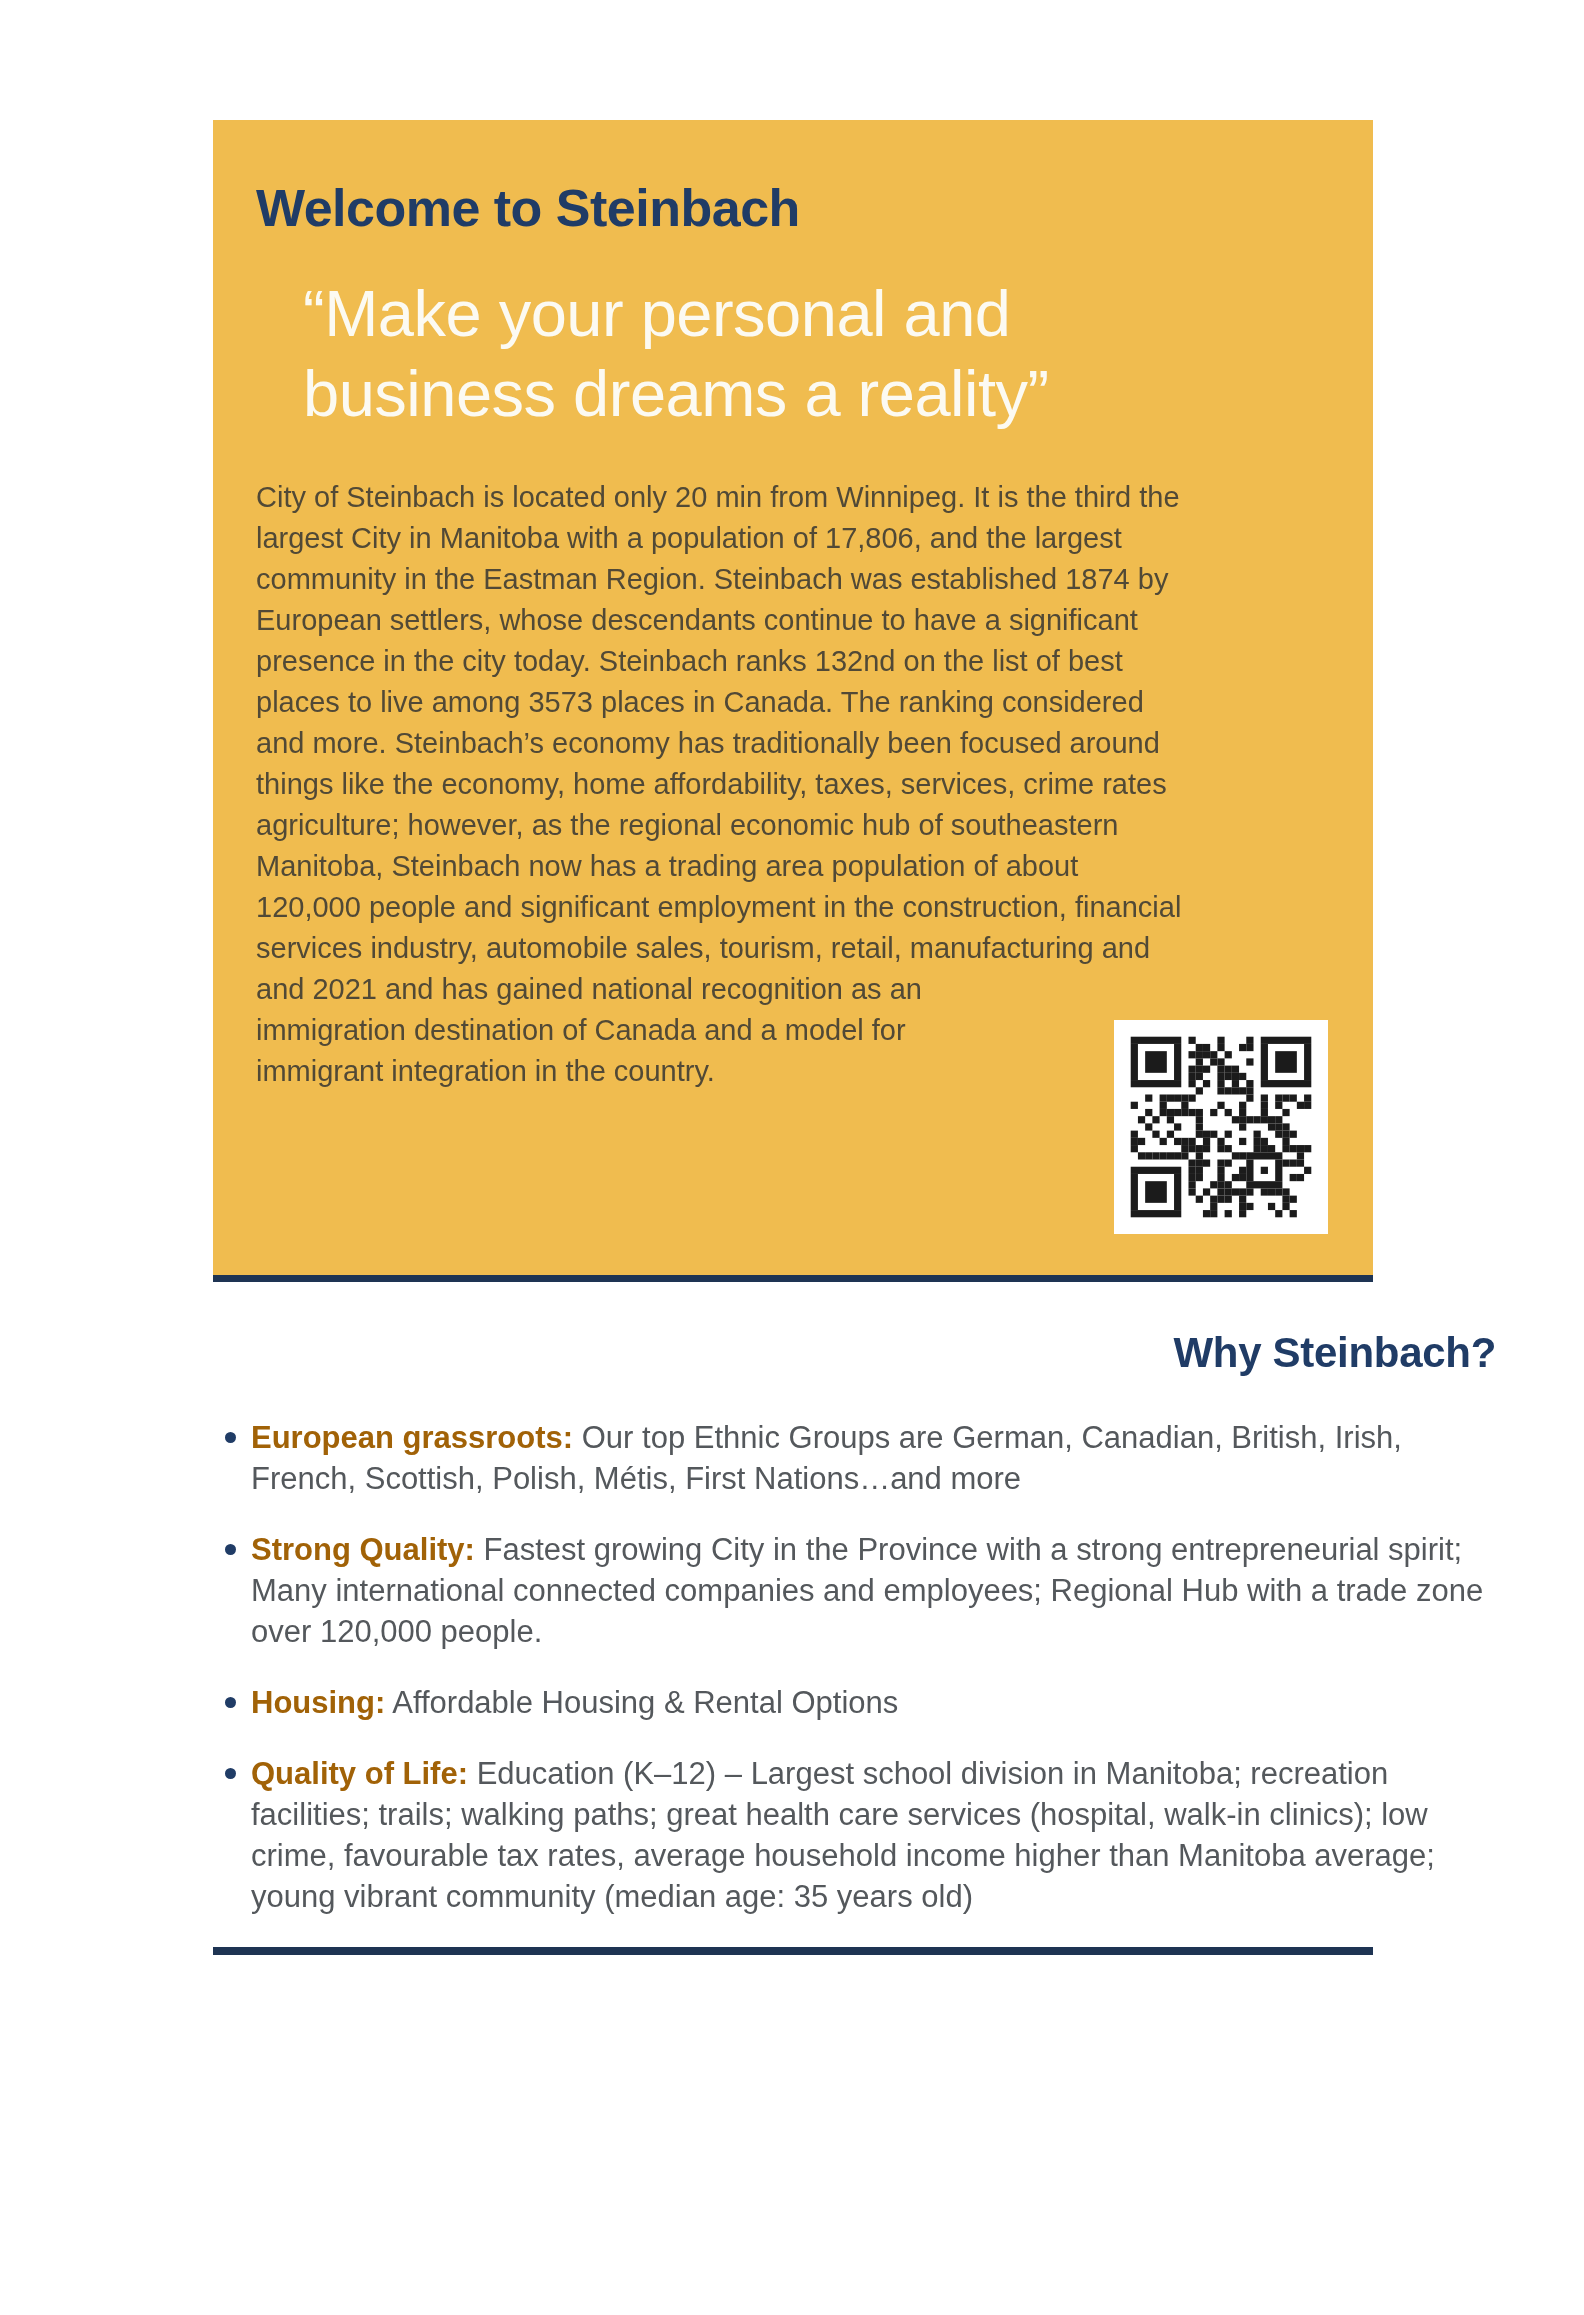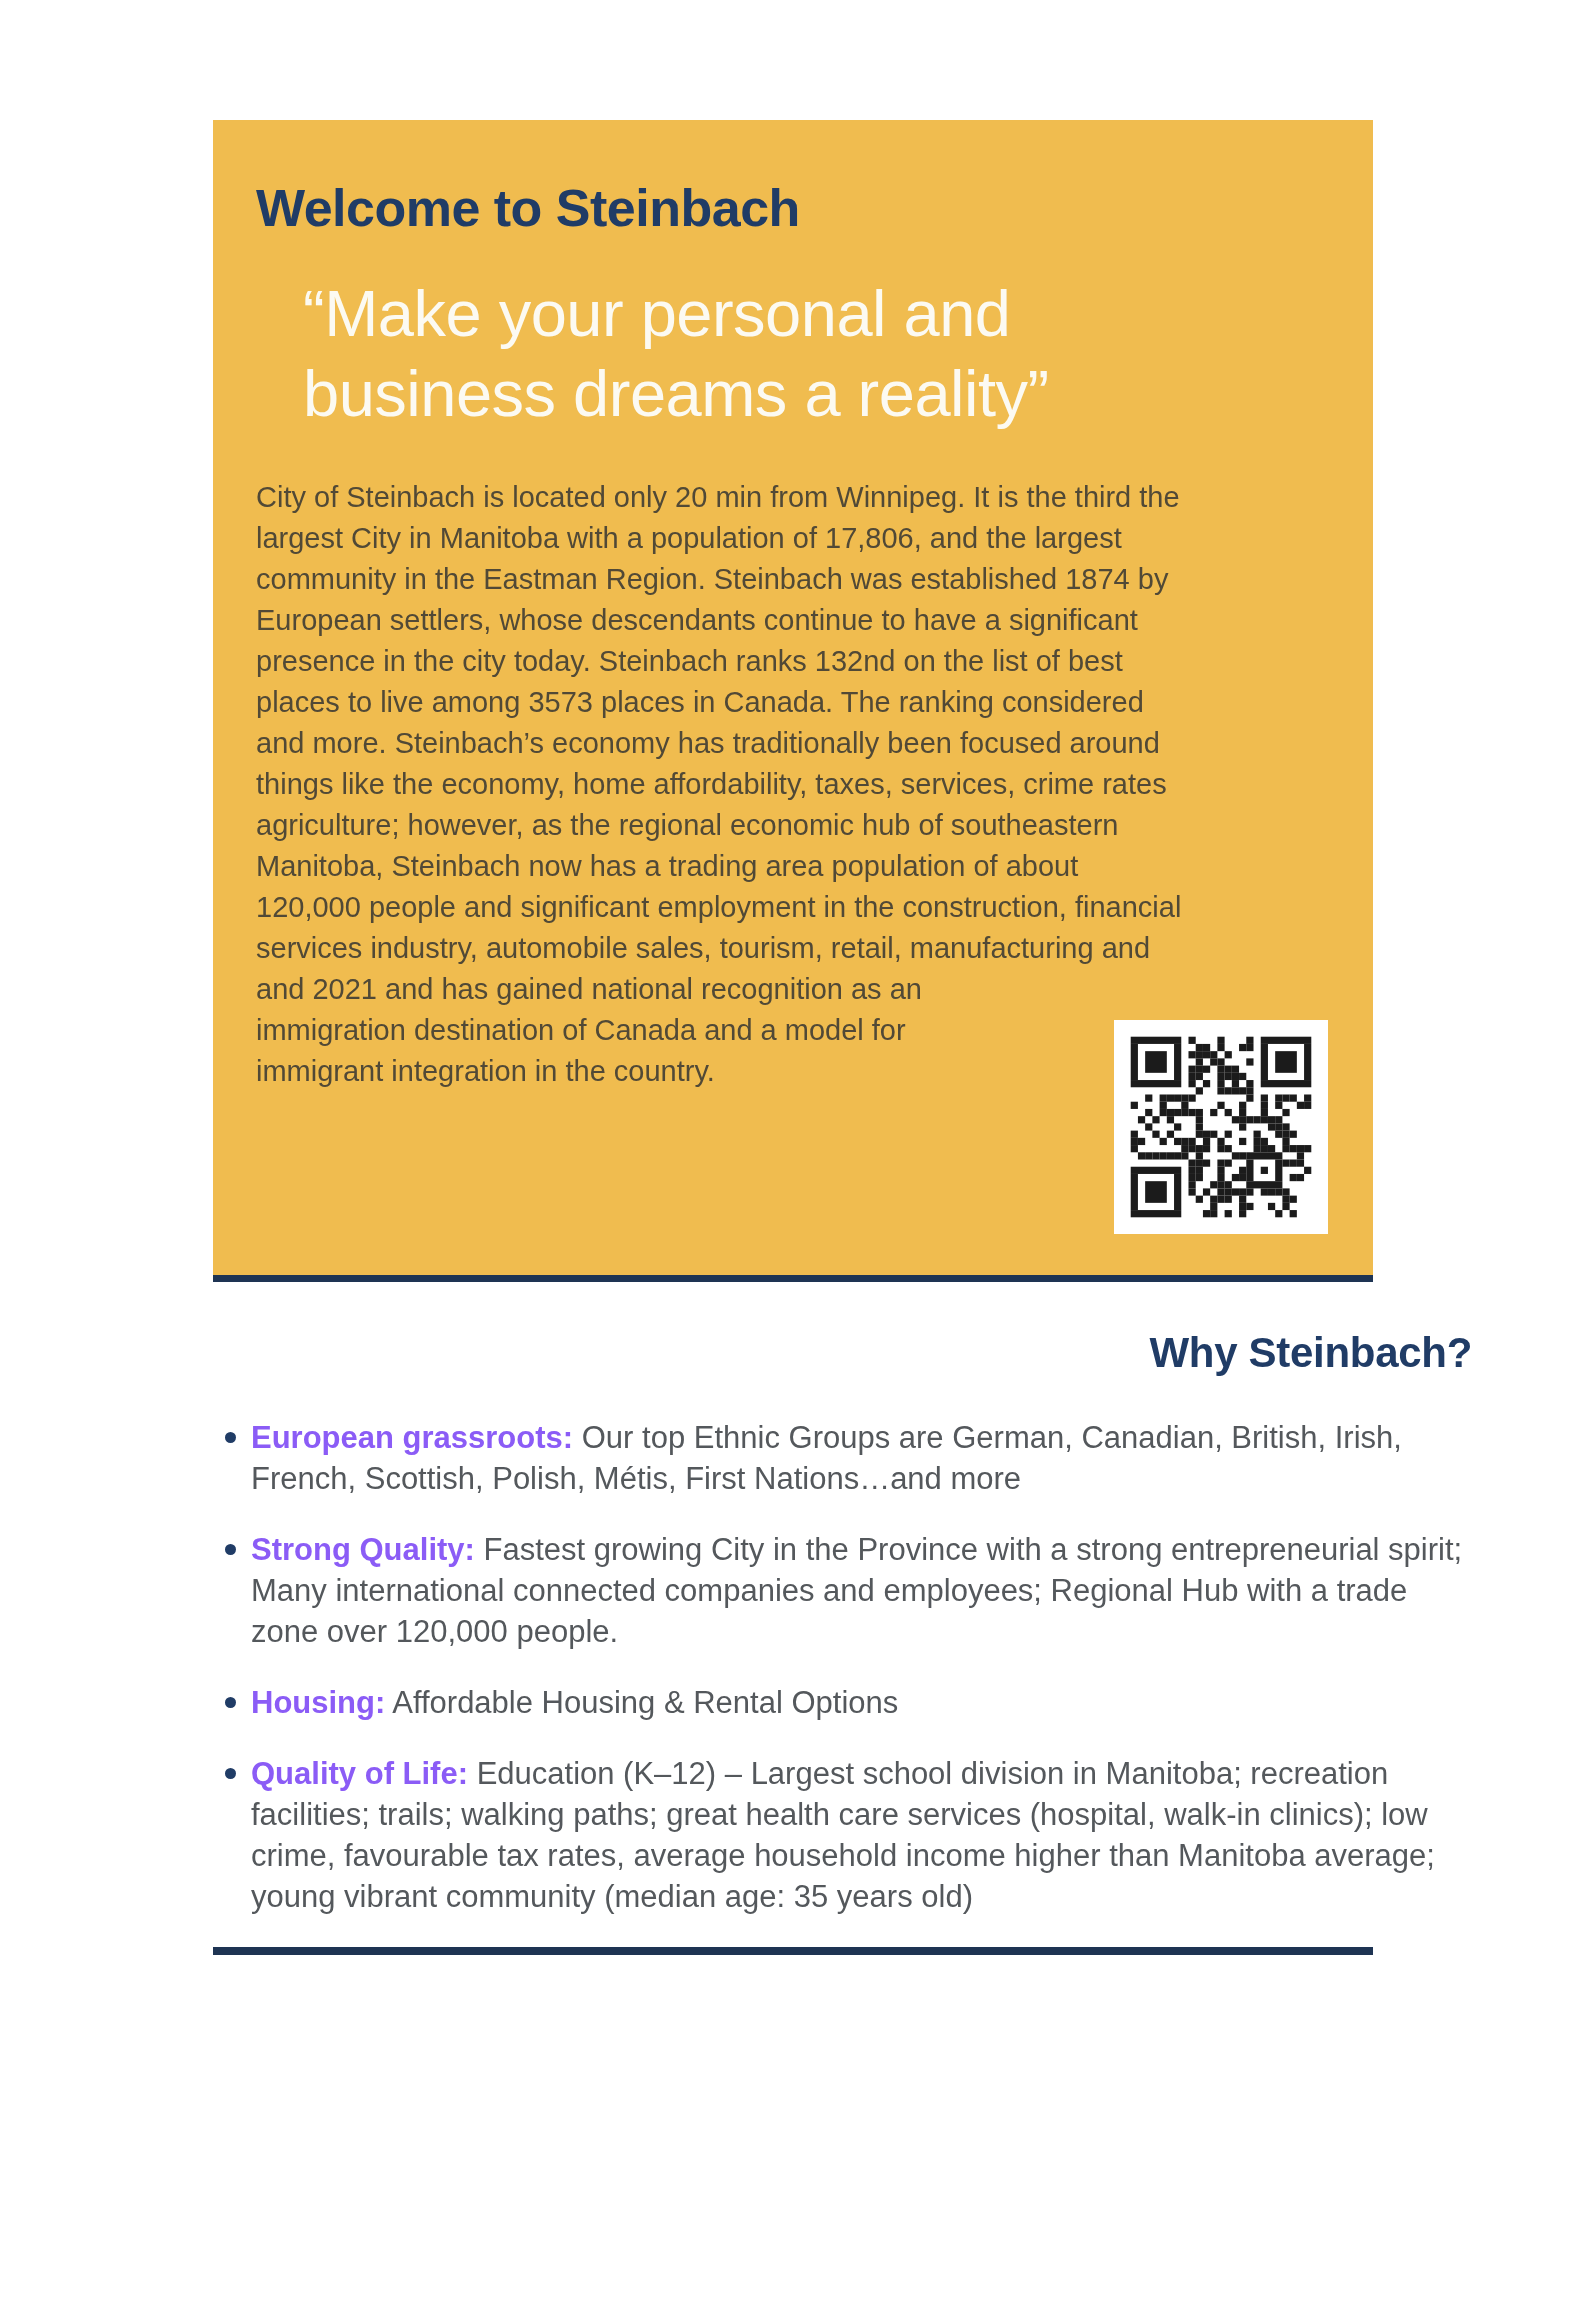--- a/index.html
+++ b/index.html
@@ -3,21 +3,21 @@
 <meta charset="utf-8">
 <style>
   * { box-sizing: border-box; }
   html, body { margin: 0; padding: 0; }
   body {
     width: 1585px; height: 2316px;
     background: #ffffff;
     font-family: "Liberation Sans", "DejaVu Sans", sans-serif;
     -webkit-font-smoothing: antialiased;
   }
-  .page { padding: 120px 113px 0 213px; }
+  .page { padding: 120px 89px 0 213px; }
 
   
   .hero-card {
     position: relative;
     width: 1160px; height: 1155px;
     background: #F0BC4F;
     padding: 54px 42px 0 43px;
   }
   .hero-heading {
     margin: 3.6px 0 0 0;
@@ -71,21 +71,21 @@
     color: #54585C;
   }
   .bullet-dot {
     position: absolute; left: 11.8px; top: 14.5px;
     width: 11px; height: 11px;
     border-radius: 50%;
     background: #203C66;
   }
   .bullet-lead {
     font-weight: bold;
-    color: #8b5cf6;
+    color: #a16207;
   }
   .bottom-rule {
     width: 1160px; height: 8.1px;
     background: #1E3453;
     margin-top: 29px;
   }
 </style>
 </head>
 <body>
 

